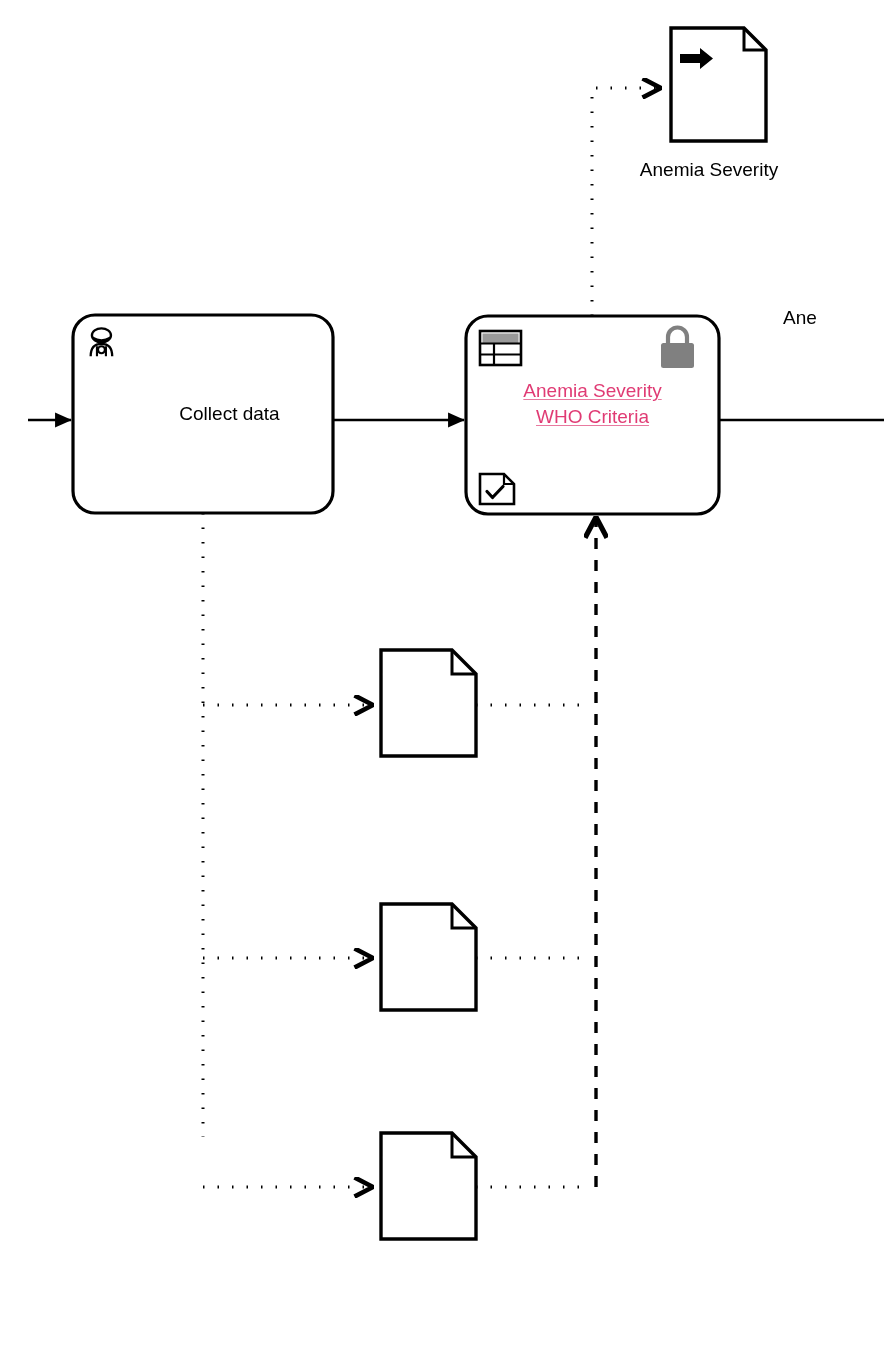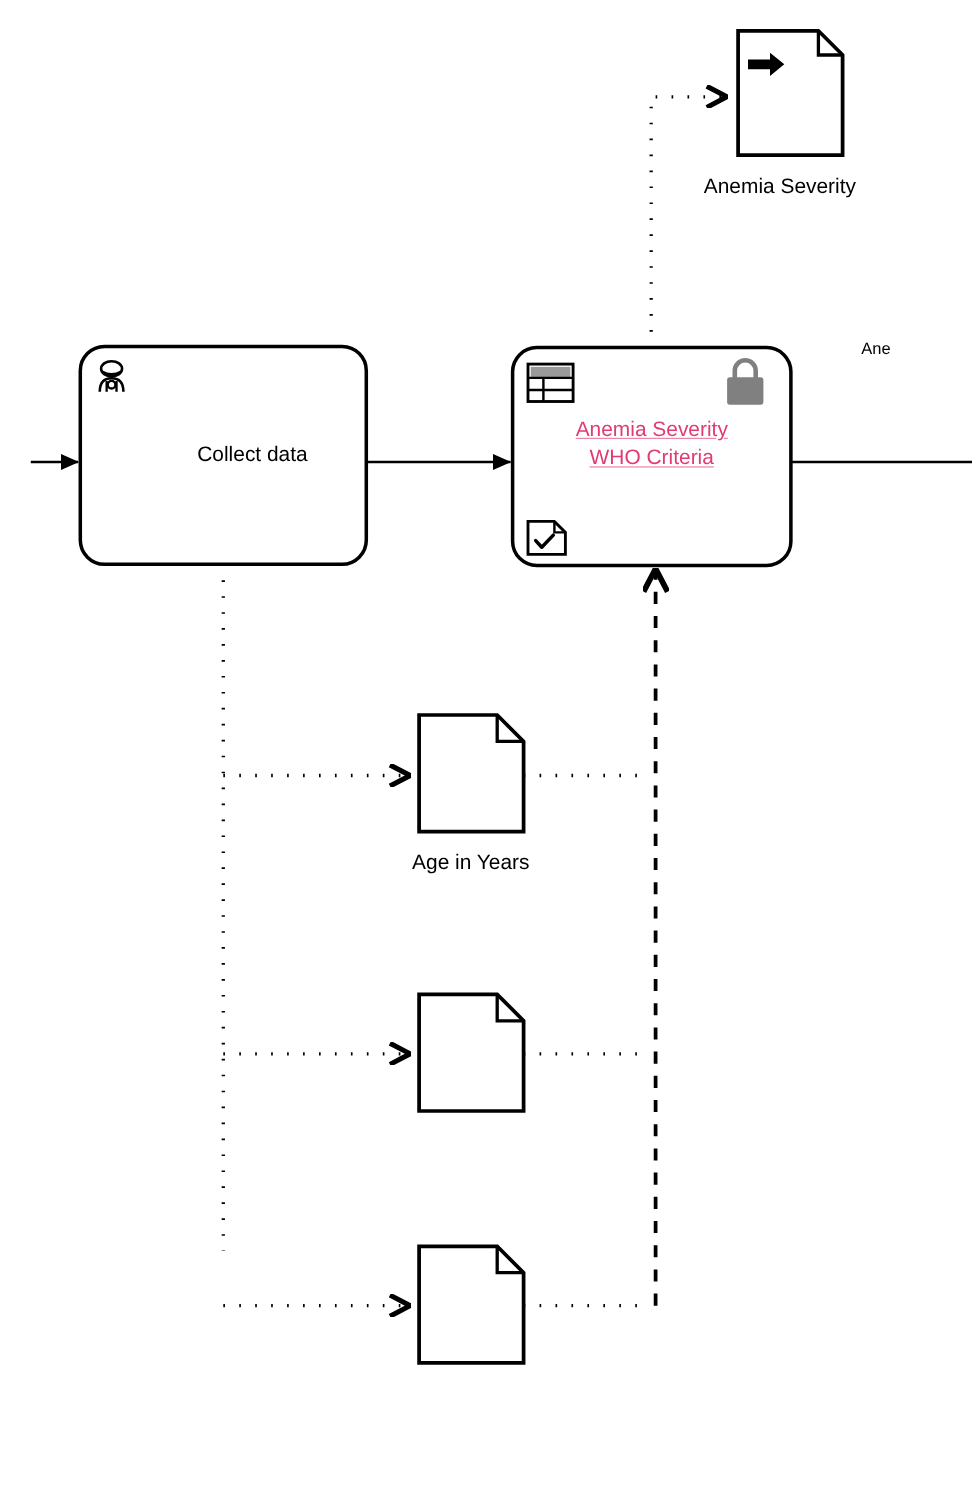--- a/index.html
+++ b/index.html
@@ -44,21 +44,21 @@
     text-align: center;
     color: #000000;
     font-family: "Liberation Sans", sans-serif;
     font-size: 19px;
     line-height: 26px;
   }
   .edge-label {
     position: absolute;
     color: #000000;
     font-family: "Liberation Sans", sans-serif;
-    font-size: 15px;
+    font-size: 19px;
     line-height: 24px;
     white-space: pre;
   }
 </style>
 </head>
 <body>
 
 <div id="canvas">
 
   <svg id="bpmn-svg" viewBox="0 0 884 1358">
@@ -172,19 +172,18 @@
     <span>Collect data</span>
   </div>
 
   <div class="task-label" style="left:466px; top:378px; width:253px;">
     <span class="decision-link">Anemia Severity</span><br>
     <span class="decision-link">WHO Criteria</span>
   </div>
 
   <div class="dataobj-label" style="left:599px; top:157px; width:220px;">Anemia Severity</div>
 
-  <div class="dataobj-label" style="left:328px; top:772px; width:200px;">Age in Years</div>
 
 
 
   <div class="edge-label" style="left:783px; top:306px;">Ane</div>
 
 </div>
 
 </body></html>

